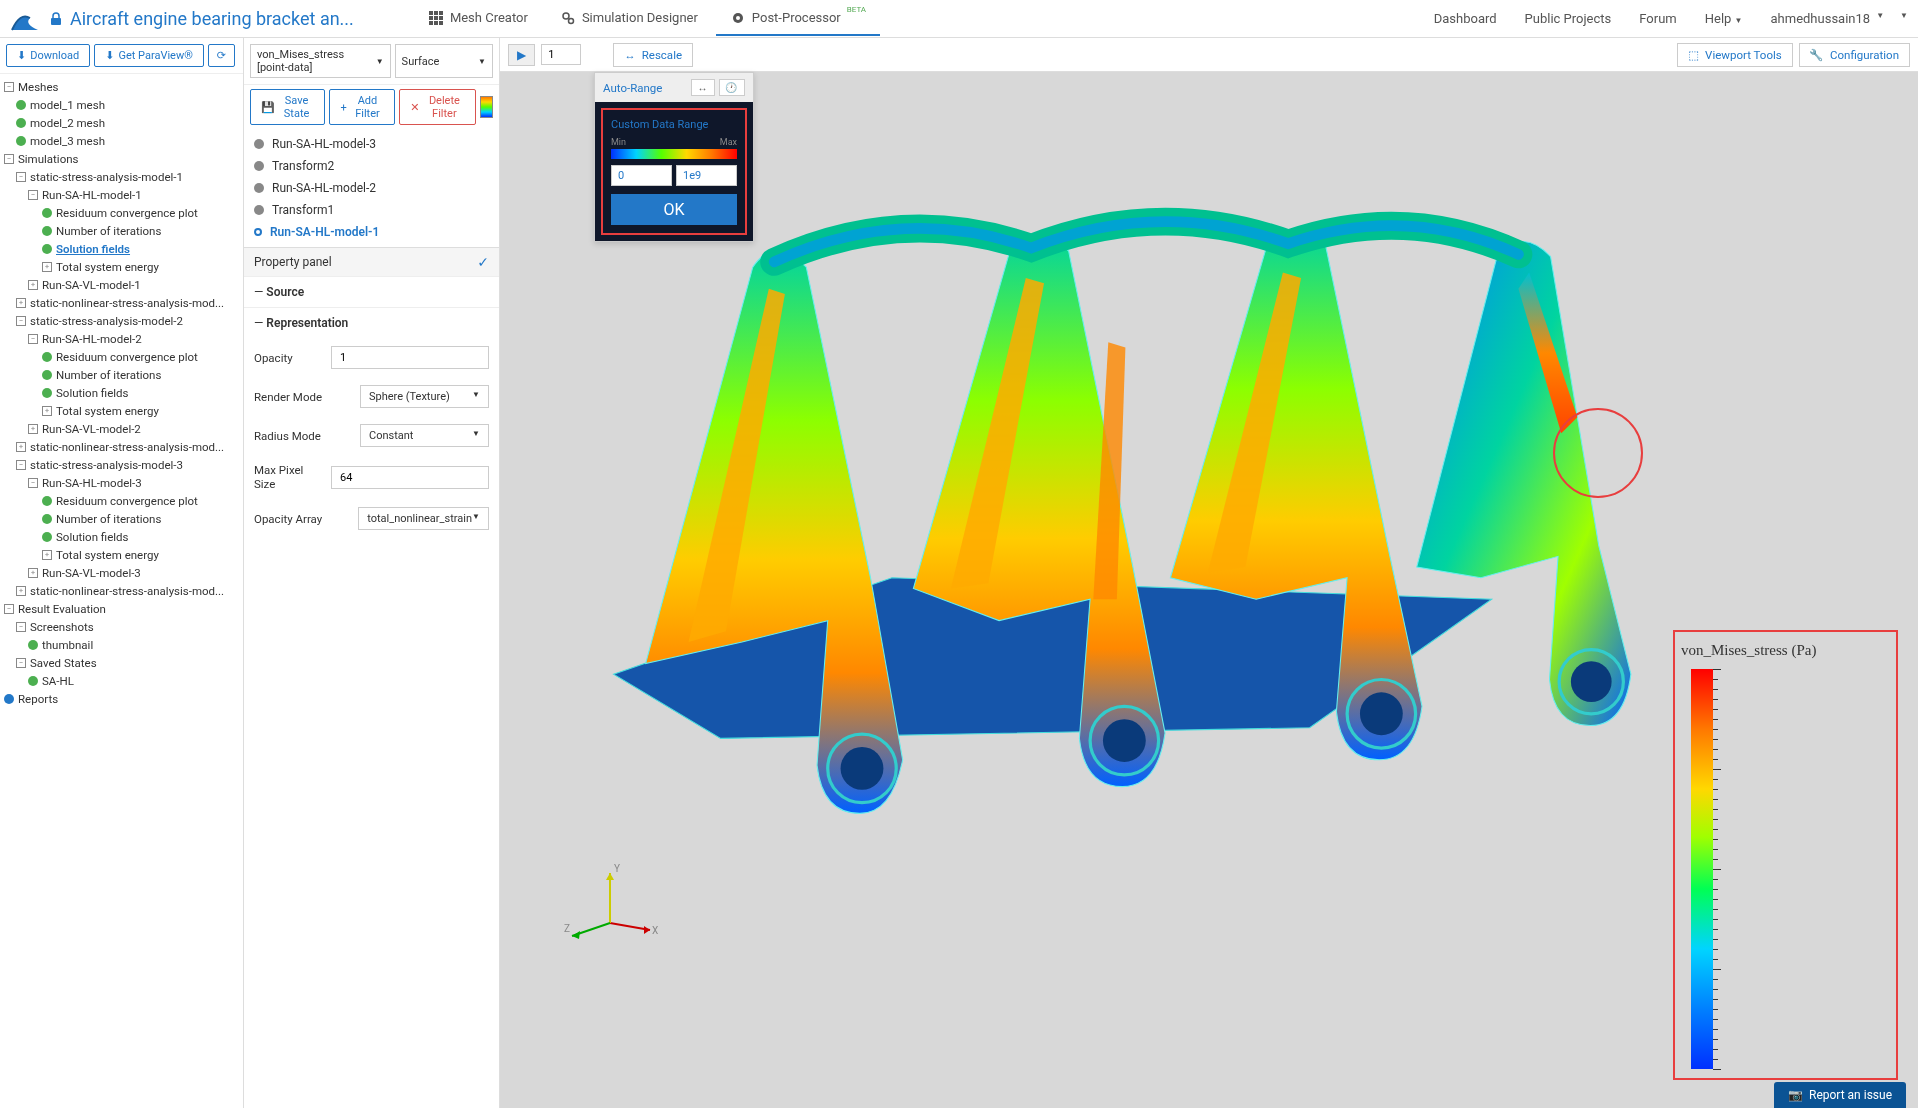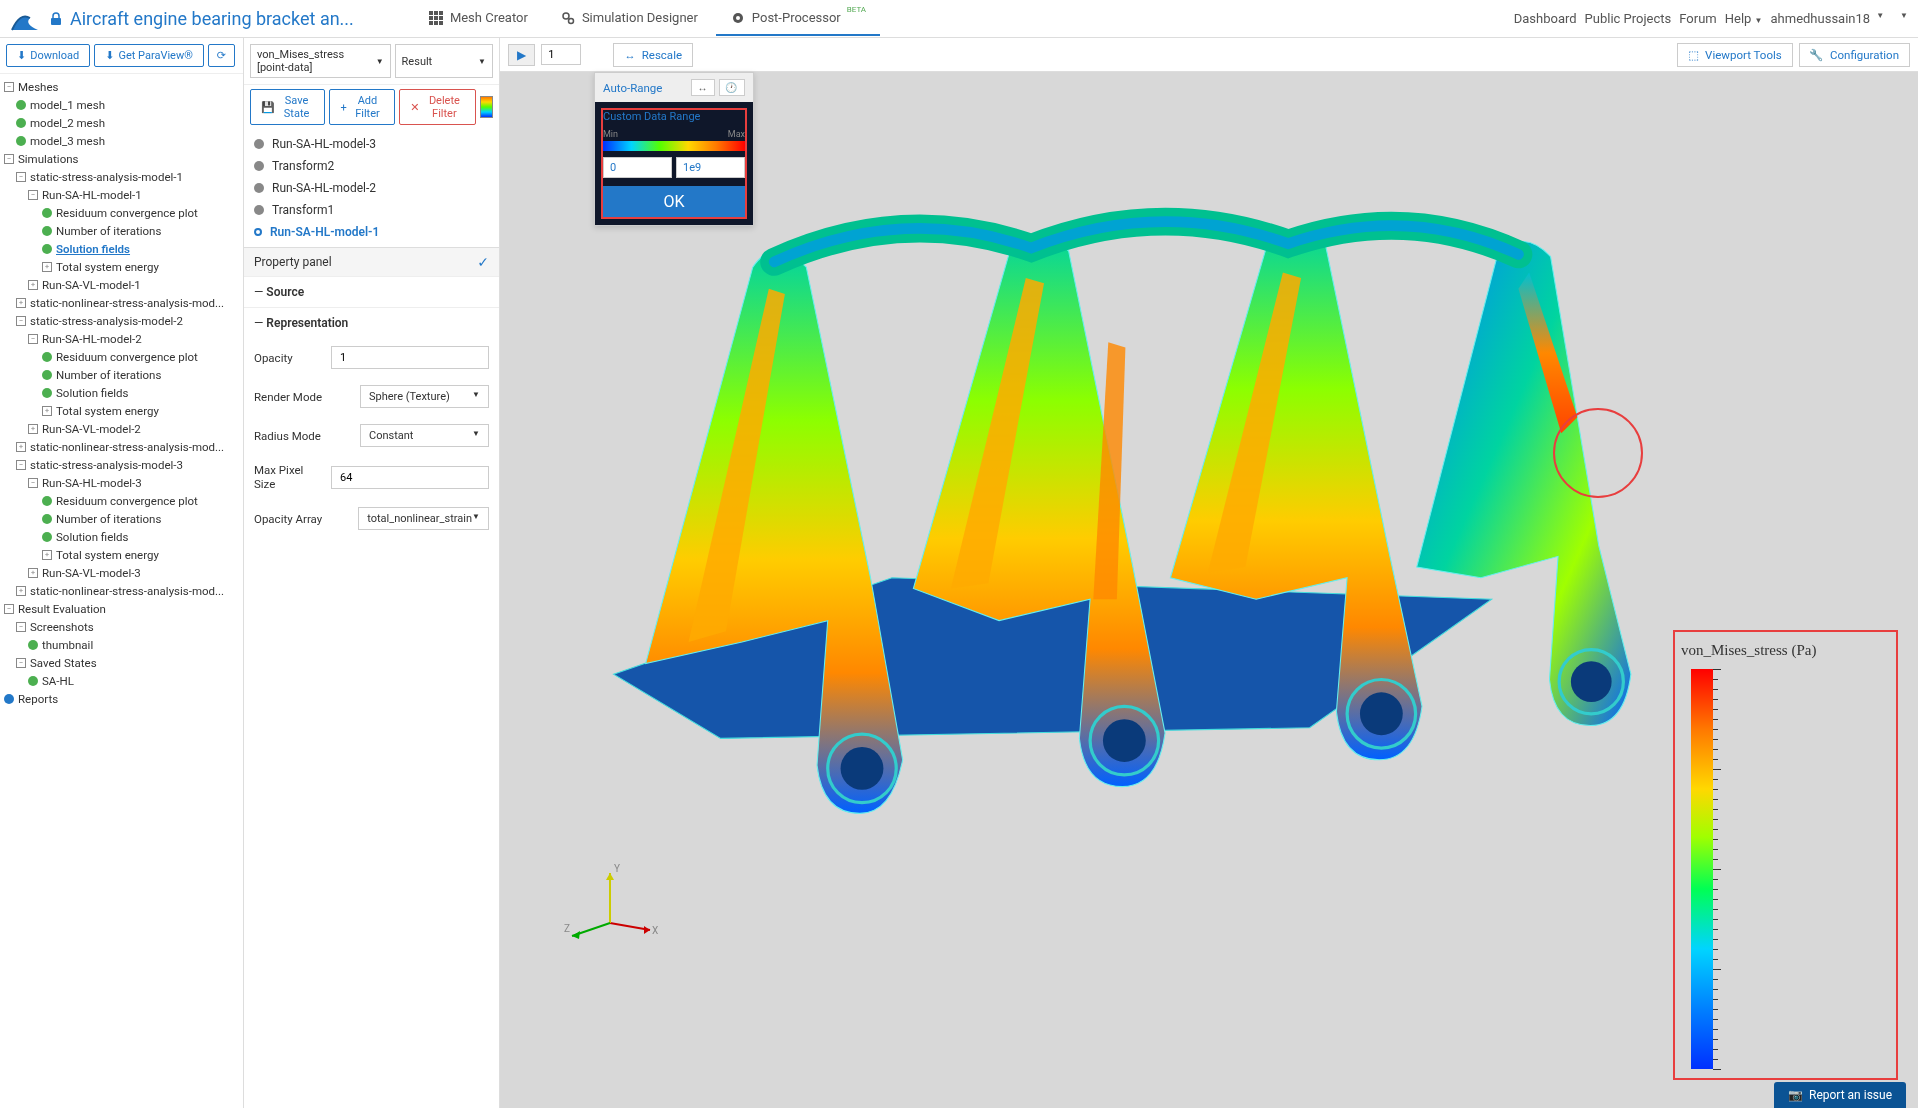--- a/index.html
+++ b/index.html
@@ -8,21 +8,21 @@
 
 .header { height: 38px; display: flex; align-items: center; border-bottom: 1px solid #ddd; background: #fff; padding: 0 10px; }
 .logo { width: 30px; height: 30px; margin-right: 8px; }
 .project-title { color: #2378c8; font-size: 18px; font-weight: 400; display: flex; align-items: center; gap: 6px; }
 .lock-icon { width: 16px; height: 16px; }
 .nav-tabs { display: flex; margin-left: 60px; gap: 4px; }
 .nav-tab { padding: 8px 14px; font-size: 13px; color: #555; display: flex; align-items: center; gap: 6px; cursor: pointer; border-bottom: 2px solid transparent; }
 .nav-tab.active { border-bottom-color: #2378c8; }
 .nav-tab-icon { width: 16px; height: 16px; }
 .beta-badge { font-size: 8px; color: #5a5; position: relative; top: -8px; }
-.header-right { margin-left: auto; display: flex; align-items: center; gap: 8px; font-size: 13px; color: #555; }
+.header-right { margin-left: auto; display: flex; align-items: center; gap: 28px; font-size: 13px; color: #555; }
 .header-link { cursor: pointer; }
 .user-menu { display: flex; gap: 6px; cursor: pointer; }
 .caret { font-size: 8px; }
 
 
 .container { display: flex; height: calc(100% - 38px); }
 
 
 .left-sidebar { width: 244px; border-right: 1px solid #ddd; display: flex; flex-direction: column; background: #fff; }
 .sidebar-buttons { padding: 6px; display: flex; gap: 4px; border-bottom: 1px solid #eee; }
@@ -83,21 +83,21 @@
 .play-btn { color: #2378c8; border: 1px solid #ccc; padding: 3px 8px; cursor: pointer; font-size: 12px; }
 .frame-input { width: 40px; border: 1px solid #ccc; padding: 3px 6px; font-size: 11px; }
 .tb-btn { border: 1px solid #ccc; color: #2378c8; padding: 4px 10px; font-size: 11.5px; display: flex; align-items: center; gap: 6px; cursor: pointer; background: #fff; }
 .tb-spacer { flex: 1; }
 
 
 .rescale-popup { position: absolute; top: 34px; left: 94px; width: 160px; background: #0f172a; border: 1px solid #ccc; box-shadow: 0 2px 6px rgba(0,0,0,0.15); z-index: 10; }
 .rescale-header { background: #eee; padding: 6px 8px; display: flex; justify-content: space-between; align-items: center; font-size: 11.5px; color: #2378c8; }
 .rescale-header-btns { display: flex; gap: 4px; }
 .small-btn { border: 1px solid #ccc; padding: 2px 6px; font-size: 10px; cursor: pointer; background: #fff; color: #555; }
-.rescale-body { border: 2px solid #e83e3e; margin: 6px; }
+.rescale-body { padding: 8px; border: 2px solid #e83e3e; margin: 6px; }
 .rescale-label { color: #2378c8; font-size: 11px; margin-bottom: 6px; }
 .minmax-row { display: flex; justify-content: space-between; font-size: 9px; color: #888; margin-bottom: 2px; }
 .gradient-bar { height: 10px; background: linear-gradient(90deg, #0030ff, #00d4ff, #54ff00, #ffd800, #ff7800, #ff0000); margin-bottom: 6px; }
 .range-inputs { display: flex; gap: 4px; margin-bottom: 8px; }
 .range-inputs input { flex: 1; border: 1px solid #ccc; padding: 3px 6px; font-size: 11px; color: #2378c8; width: 50%; }
 .ok-btn { width: 100%; background: #2378c8; color: #fff; border: none; padding: 6px; font-size: 16px; cursor: pointer; }
 
 
 .render-mock { position: absolute; top: 90px; left: 60px; right: 180px; bottom: 80px; }
 
@@ -238,21 +238,21 @@
       </div>
   </div>
 
   <div class="middle-panel">
     <div class="middle-top">
       <div class="select" style="flex:1.5">
           <span>von_Mises_stress [point-data]</span>
           <span class="caret">▼</span>
         </div>
       <div class="select">
-          <span>Result</span>
+          <span>Surface</span>
           <span class="caret">▼</span>
         </div>
     </div>
     <div class="filter-buttons">
       <button class="btn btn-save">
           <span>💾</span>
           <span>Save State</span>
         </button>
       <button class="btn btn-add">
           <span>+</span>

